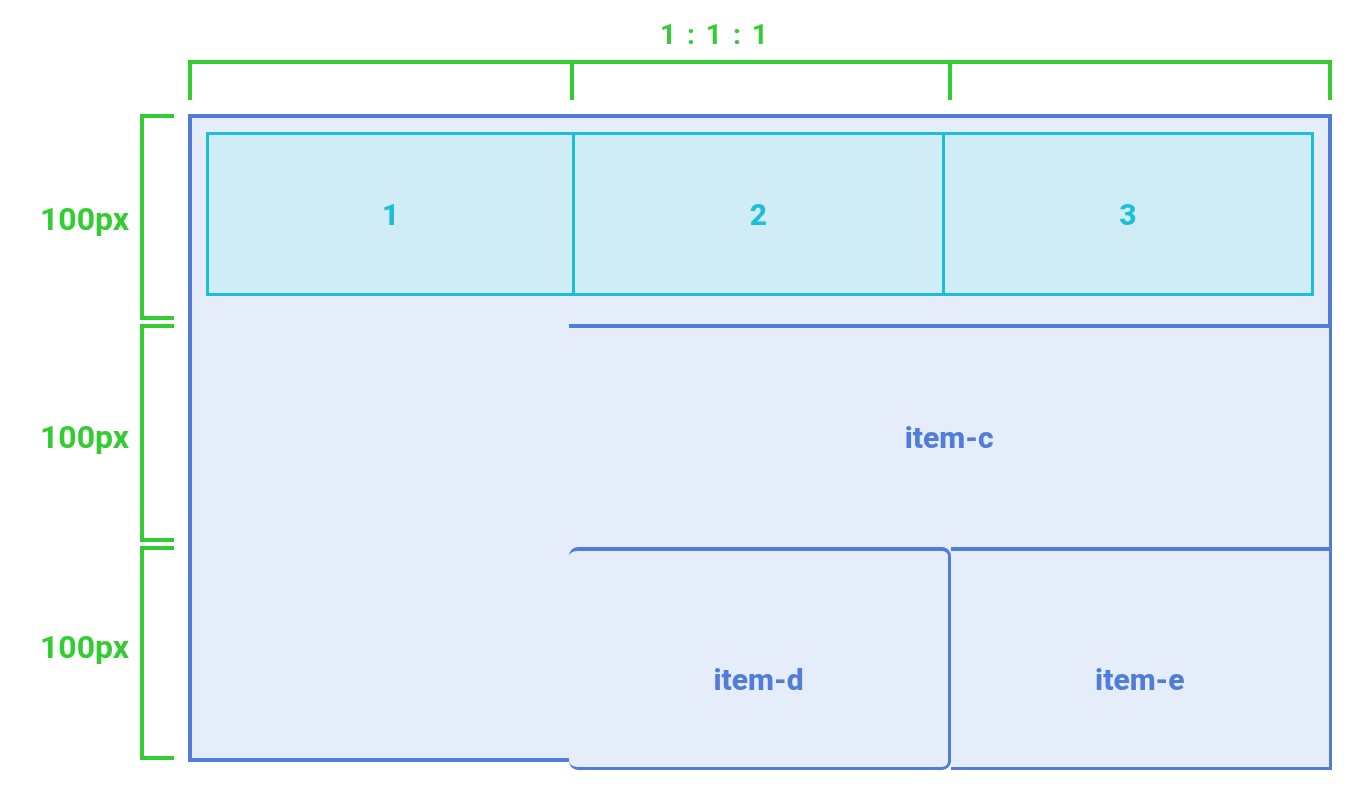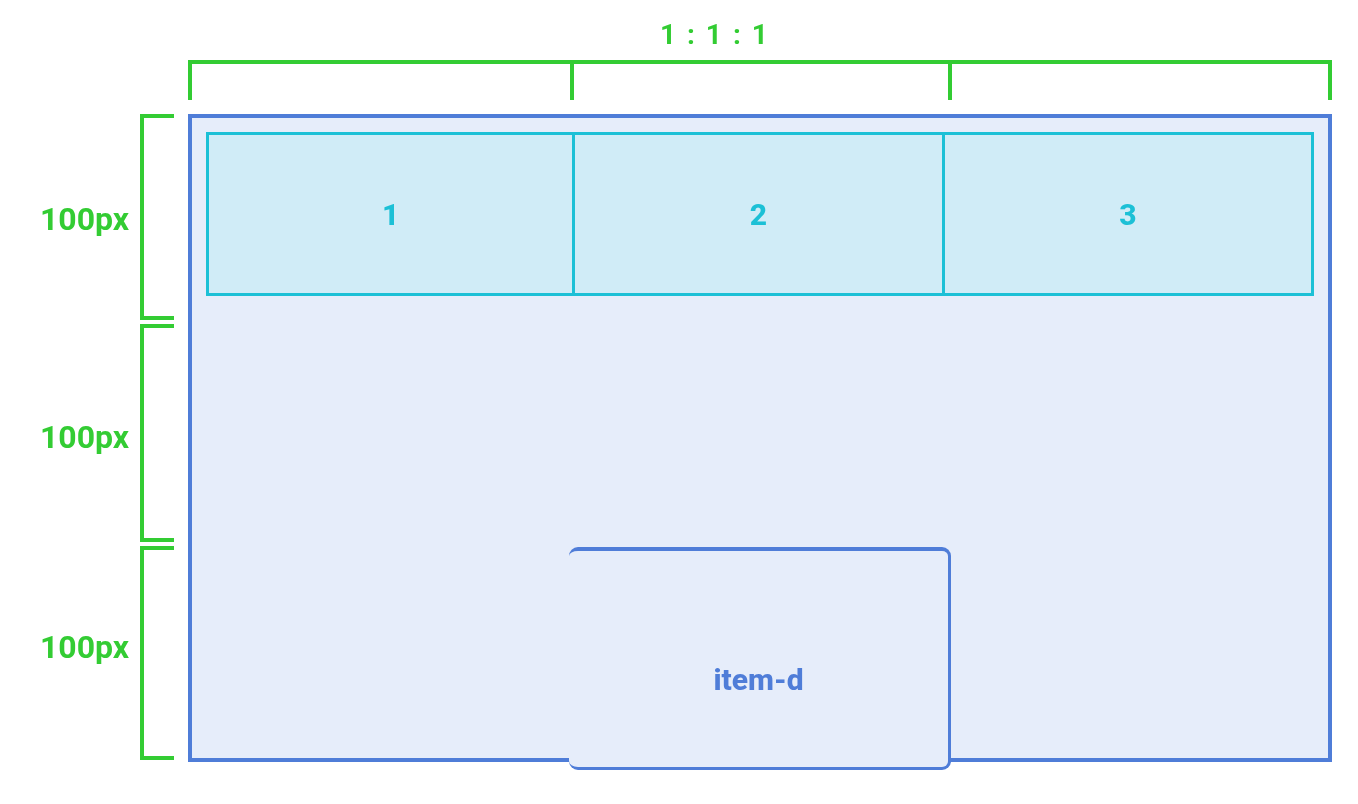--- a/index.html
+++ b/index.html
@@ -79,16 +79,18 @@
   <div class="row-bracket rb3"></div>
 
   <div class="grid-outer">
     <div class="subgrid">
       <div class="sub-cell">1</div>
       <div class="sub-cell">2</div>
       <div class="sub-cell">3</div>
     </div>
 
     <div class="main-area">
+      <div class="cell item-c">item-c</div>
       <div class="cell item-d">item-d</div>
+      <div class="cell item-e">item-e</div>
     </div>
   </div>
 </div>
 
 </body></html>

